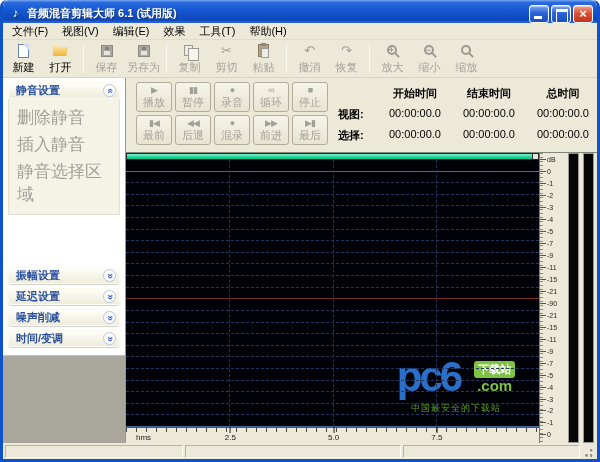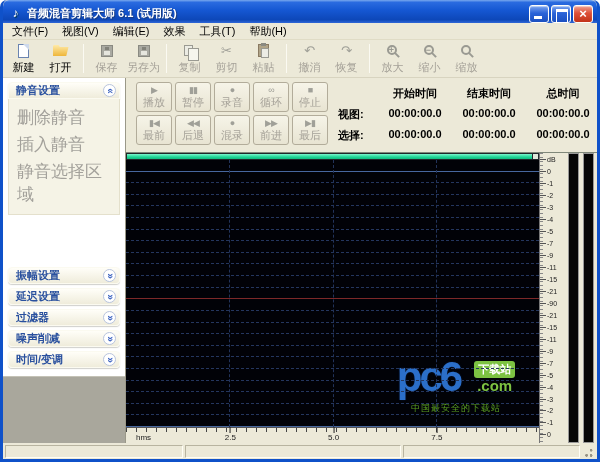--- a/index.html
+++ b/index.html
@@ -84,21 +84,21 @@
   .tp-row { display:flex; gap:3px; }
   .tp-btn { width:36px; height:30px; background:linear-gradient(#f6f4e8,#e8e4d2); border:1px solid #b2ac9a; border-radius:3px;
     display:flex; flex-direction:column; align-items:center; justify-content:center; gap:0; }
   .tp-glyph { font-size:9px; line-height:10px; color:#a0a098; letter-spacing:-1px; }
   .tp-label { font-size:11px; color:#a5a198; }
 
   .time-table { margin-left:8px; display:grid; grid-template-columns:42px 74px 74px 74px; grid-auto-rows:auto;
     align-content:start; row-gap:6px; padding-top:4px; }
   .tt-head { text-align:center; font-weight:bold; color:#000; }
   .tt-label { font-weight:bold; color:#000; padding-left:2px; }
-  .tt-val { text-align:center; font-weight:bold; color:#000; }
+  .tt-val { text-align:center; font-weight:normal; color:#000; }
 
   
   .wave-region { flex:1; display:flex; border-top:1px solid #80887a; overflow:hidden; }
   .wave-main { flex:1; display:flex; flex-direction:column; min-width:0; }
   .green-bar { height:7px; flex:0 0 7px; background:linear-gradient(180deg,#7df5cc,#1fd596 60%,#14b87e); border:1px solid #20262a; position:relative; }
   .green-bar::after { content:""; position:absolute; right:0; top:0; bottom:0; width:5px; background:#dfe8da; border-left:1px solid #20262a; }
   .canvas { flex:1; background:#010207; position:relative; overflow:hidden; }
   .hline { position:absolute; left:0; right:0; height:0; border-top:1px dashed #24365e; }
   .hline.zero { border-top:1px solid #47679e; }
   .hline.center { border-top:1px solid #7c2828; }
@@ -261,28 +261,20 @@
           <div class="panel-header" style="border-radius:4px;margin-top:48px;">
             <span class="pt">振幅设置</span>
             <span class="chev">
               <span>»</span>
             </span>
           </div>
         </div>
         <div class="panel">
           <div class="panel-header" style="border-radius:4px;">
             <span class="pt">延迟设置</span>
-            <span class="chev">
-              <span>»</span>
-            </span>
-          </div>
-        </div>
-        <div class="panel">
-          <div class="panel-header" style="border-radius:4px;">
-            <span class="pt">过滤器</span>
             <span class="chev">
               <span>»</span>
             </span>
           </div>
         </div>
         <div class="panel">
           <div class="panel-header" style="border-radius:4px;">
             <span class="pt">噪声削减</span>
             <span class="chev">
               <span>»</span>

